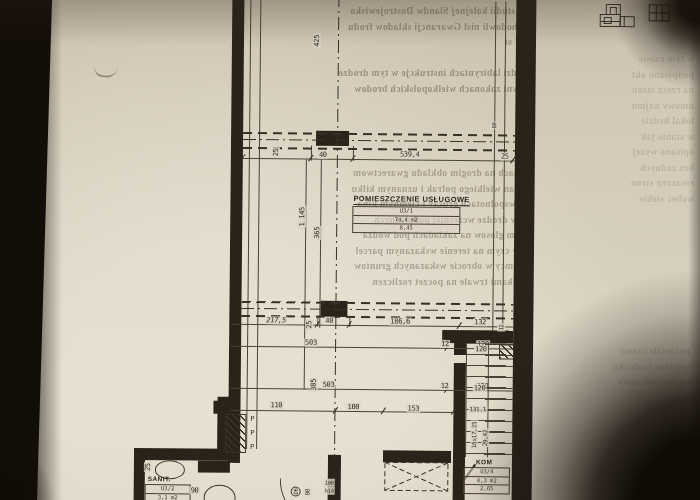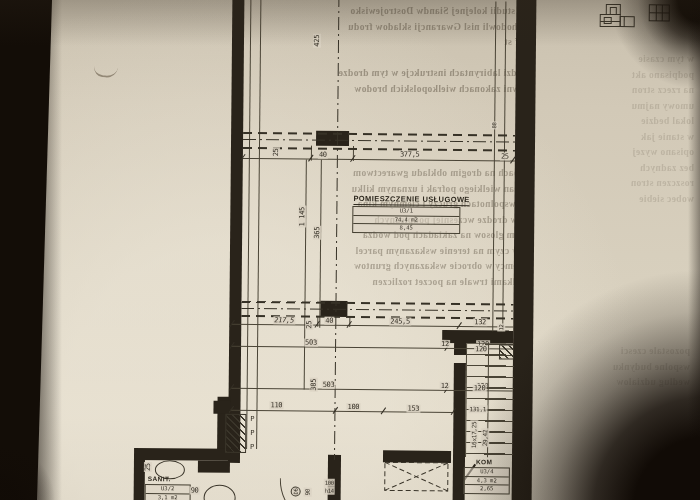--- a/index.html
+++ b/index.html
@@ -141,28 +141,28 @@
       <div class="tick" style="left:444px;top:388px;"></div>
     <div class="tick" style="left:229px;top:410px;"></div>
       <div class="tick" style="left:333px;top:410px;"></div>
     <div class="tick" style="left:381px;top:410px;"></div>
       <div class="tick" style="left:451px;top:410px;"></div>
 
     <div class="vdim" style="left:311px;top:48px;">425</div>
     <div class="vdim" style="left:489px;top:128px;font-size:5.5px;">88</div>
     <div class="vdim" style="left:271px;top:158px;">25</div>
     <div class="dim" style="left:317px;top:151px;">40</div>
-    <div class="dim" style="left:398px;top:150px;">377,5</div>
+    <div class="dim" style="left:398px;top:150px;">539,4</div>
     <div class="dim" style="left:499px;top:151px;">25</div>
     <div class="vdim" style="left:298px;top:228px;">1 145</div>
     <div class="vdim" style="left:313px;top:240px;">365</div>
-    <div class="dim" style="left:274px;top:317px;font-style:italic;">217,5</div>
+    <div class="dim" style="left:266px;top:317px;font-style:italic;">217,5</div>
     <div class="vdim" style="left:306px;top:330px;">25</div>
     <div class="dim" style="left:325px;top:317px;">40</div>
-    <div class="dim" style="left:390px;top:317px;">245,5</div>
+    <div class="dim" style="left:390px;top:317px;">186,6</div>
     <div class="dim" style="left:474px;top:317px;">132</div>
     <div class="vdim" style="left:498px;top:330px;font-size:5.5px;">12</div>
     <div class="dim" style="left:305px;top:339px;">503</div>
     <div class="dim" style="left:441px;top:339px;">12</div>
     <div class="dim" style="left:477px;top:339px;">120</div>
     <div class="vdim" style="left:311px;top:392px;">385</div>
     <div class="dim" style="left:323px;top:381px;">503</div>
     <div class="dim" style="left:441px;top:381px;">12</div>
     <div class="dim" style="left:477px;top:381px;">120</div>
     <div class="dim" style="left:271px;top:402px;">110</div>

